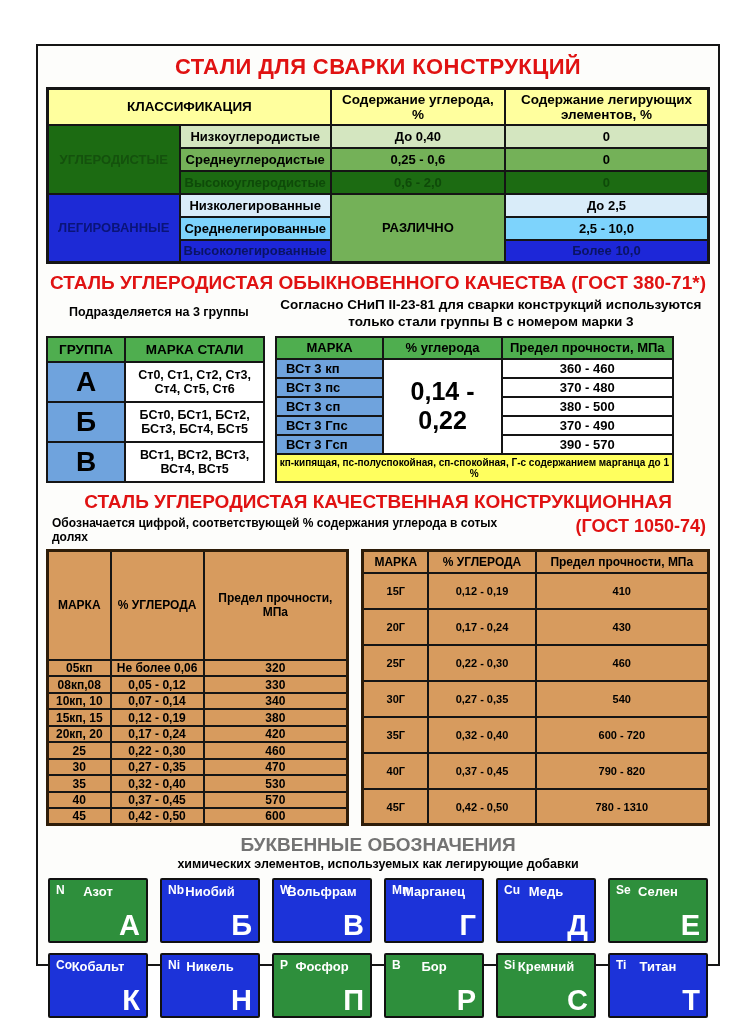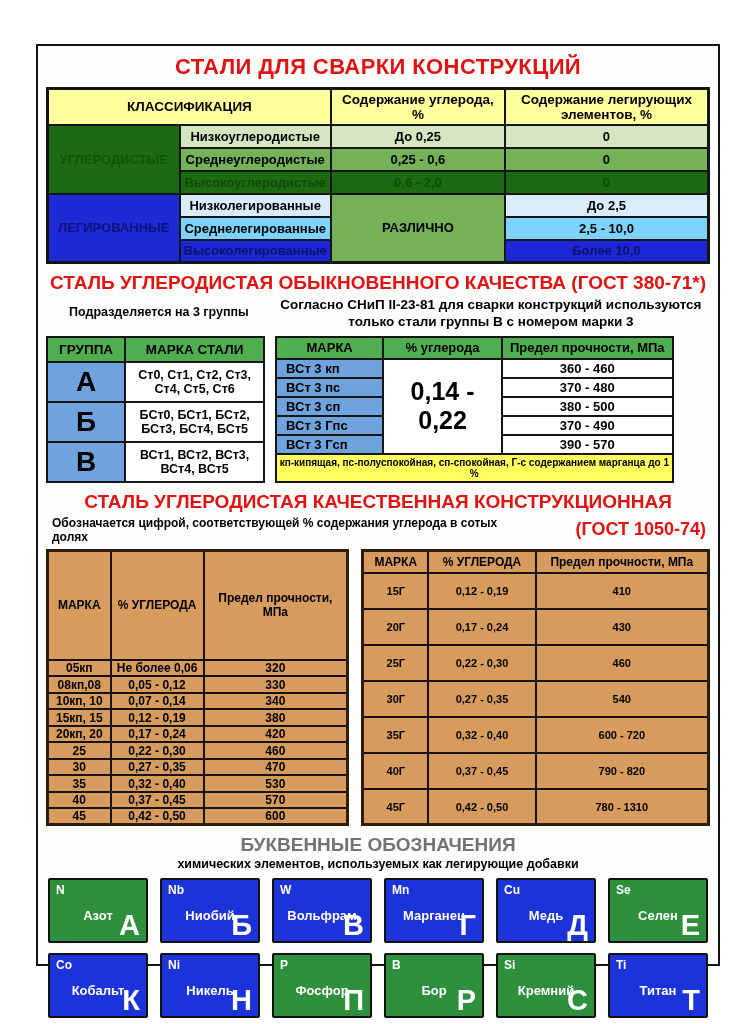--- a/index.html
+++ b/index.html
@@ -43,21 +43,21 @@
   .groups .glet { background:#6fa3dd; font-size:28px; font-weight:bold; width:36%; text-align:center; height:34px; line-height:1; }
   .groups .marks { background:#fff; font-weight:bold; font-size:12.5px; text-align:center; padding:1px 8px; }
   table.vst { width:60%; border-collapse:collapse; border:2px solid #151515; }
   table.vst th, table.vst td { border:2px solid #151515; }
   .vst th { background:#4fae4f; font-size:13px; height:22px; }
   .vst .mark { background:#6fa3dd; text-align:left; padding-left:9px; font-weight:bold; font-size:13px; height:19px; width:27%; }
   .vst .carbon { background:#fff; font-size:25px; font-weight:bold; text-align:center; width:30%; }
   .vst .str { background:#fff; text-align:center; font-weight:bold; font-size:13px; width:43%; }
   .vst .foot { background:#ffff5e; font-size:10px; text-align:center; font-weight:bold; padding:2px 1px; }
   
-  .s3note { display:flex; align-items:center; margin:0 0 5px 0;gap:44px; }
+  .s3note { display:flex; align-items:flex-start; margin:0 0 5px 0;gap:44px; }
   .s3note .txt { flex:1; font-weight:bold; font-size:12px; padding-left:6px; }
   .s3note .gost { color:#e01212; font-weight:bold; font-size:18px; padding-right:4px; }
   .s3wrap { display:flex; gap:12px; }
   table.tan { border-collapse:collapse; border:3px solid #2e1d09; }
   table.tan th, table.tan td { border:2px solid #151515; background:#d79b5e; font-weight:bold; text-align:center; }
   table.tan th { font-size:12px; padding:3px 2px; }
   .tan-l { width:46.5%; }
   .tan-r { width:53.5%; }
   .tan-l td { font-size:12px; height:16.5px; padding:0 2px; }
   .tan-r td { font-size:11px; height:36px; padding:0 2px; }
@@ -65,41 +65,41 @@
   .tan-l .c-mark { width:21%; } .tan-l .c-carb { width:31%; } .tan-l .c-str { width:48%; }
   .tan-r .c-mark { width:19%; } .tan-r .c-carb { width:31%; } .tan-r .c-str { width:50%; }
   
   .ehead { color:#737373; font-weight:bold; text-align:center; font-size:19px; margin:8px 0 0 0; }
   .esub { text-align:center; font-weight:bold; font-size:12.5px; margin:1px 0 7px 0; }
   .cards { display:grid; grid-template-columns:repeat(6,1fr); gap:10px 12px; padding:0 2px; }
   .card { position:relative; height:65px; border:2px solid #111; border-radius:2px; color:#fff; }
   .card[data-color="green"] { background:#2e8f3c; }
   .card[data-color="blue"]  { background:#1c33d9; }
   .sym { position:absolute; top:3px; left:6px; font-size:12px; font-weight:bold; }
-  .ename { position:absolute; top:28px; left:0; width:100%; text-align:center; font-size:13px; font-weight:bold; }
+  .ename { position:absolute; top:4px; left:0; width:100%; text-align:center; font-size:13px; font-weight:bold; }
   .eletter { position:absolute; bottom:1px; right:6px; font-size:29px; font-weight:bold; line-height:1; }
 </style>
 </head>
 <body>
 
 <div class="poster">
 
   <div class="title">СТАЛИ ДЛЯ СВАРКИ КОНСТРУКЦИЙ</div>
 
   <table class="cls">
     <tbody>
         <tr>
       <td class="hdr" colspan="2">КЛАССИФИКАЦИЯ</td>
       <td class="hdr" style="width:26.5%">Содержание углерода, %</td>
       <td class="hdr" style="width:31%">Содержание легирующих элементов, %</td>
     </tr>
     <tr class="rowc">
       <td class="lbl-carb" rowspan="3" style="width:20%">УГЛЕРОДИСТЫЕ</td>
       <td class="lgr" style="width:22.5%">Низкоуглеродистые</td>
-      <td class="lgr">До 0,25</td>
+      <td class="lgr">До 0,40</td>
       <td class="lgr">0</td>
     </tr>
     <tr class="rowc">
       <td class="mgr">Среднеуглеродистые</td>
       <td class="mgr">0,25 - 0,6</td>
       <td class="mgr">0</td>
     </tr>
     <tr class="rowc">
       <td class="dgr">Высокоуглеродистые</td>
       <td class="dgr">0,6 - 2,0</td>

